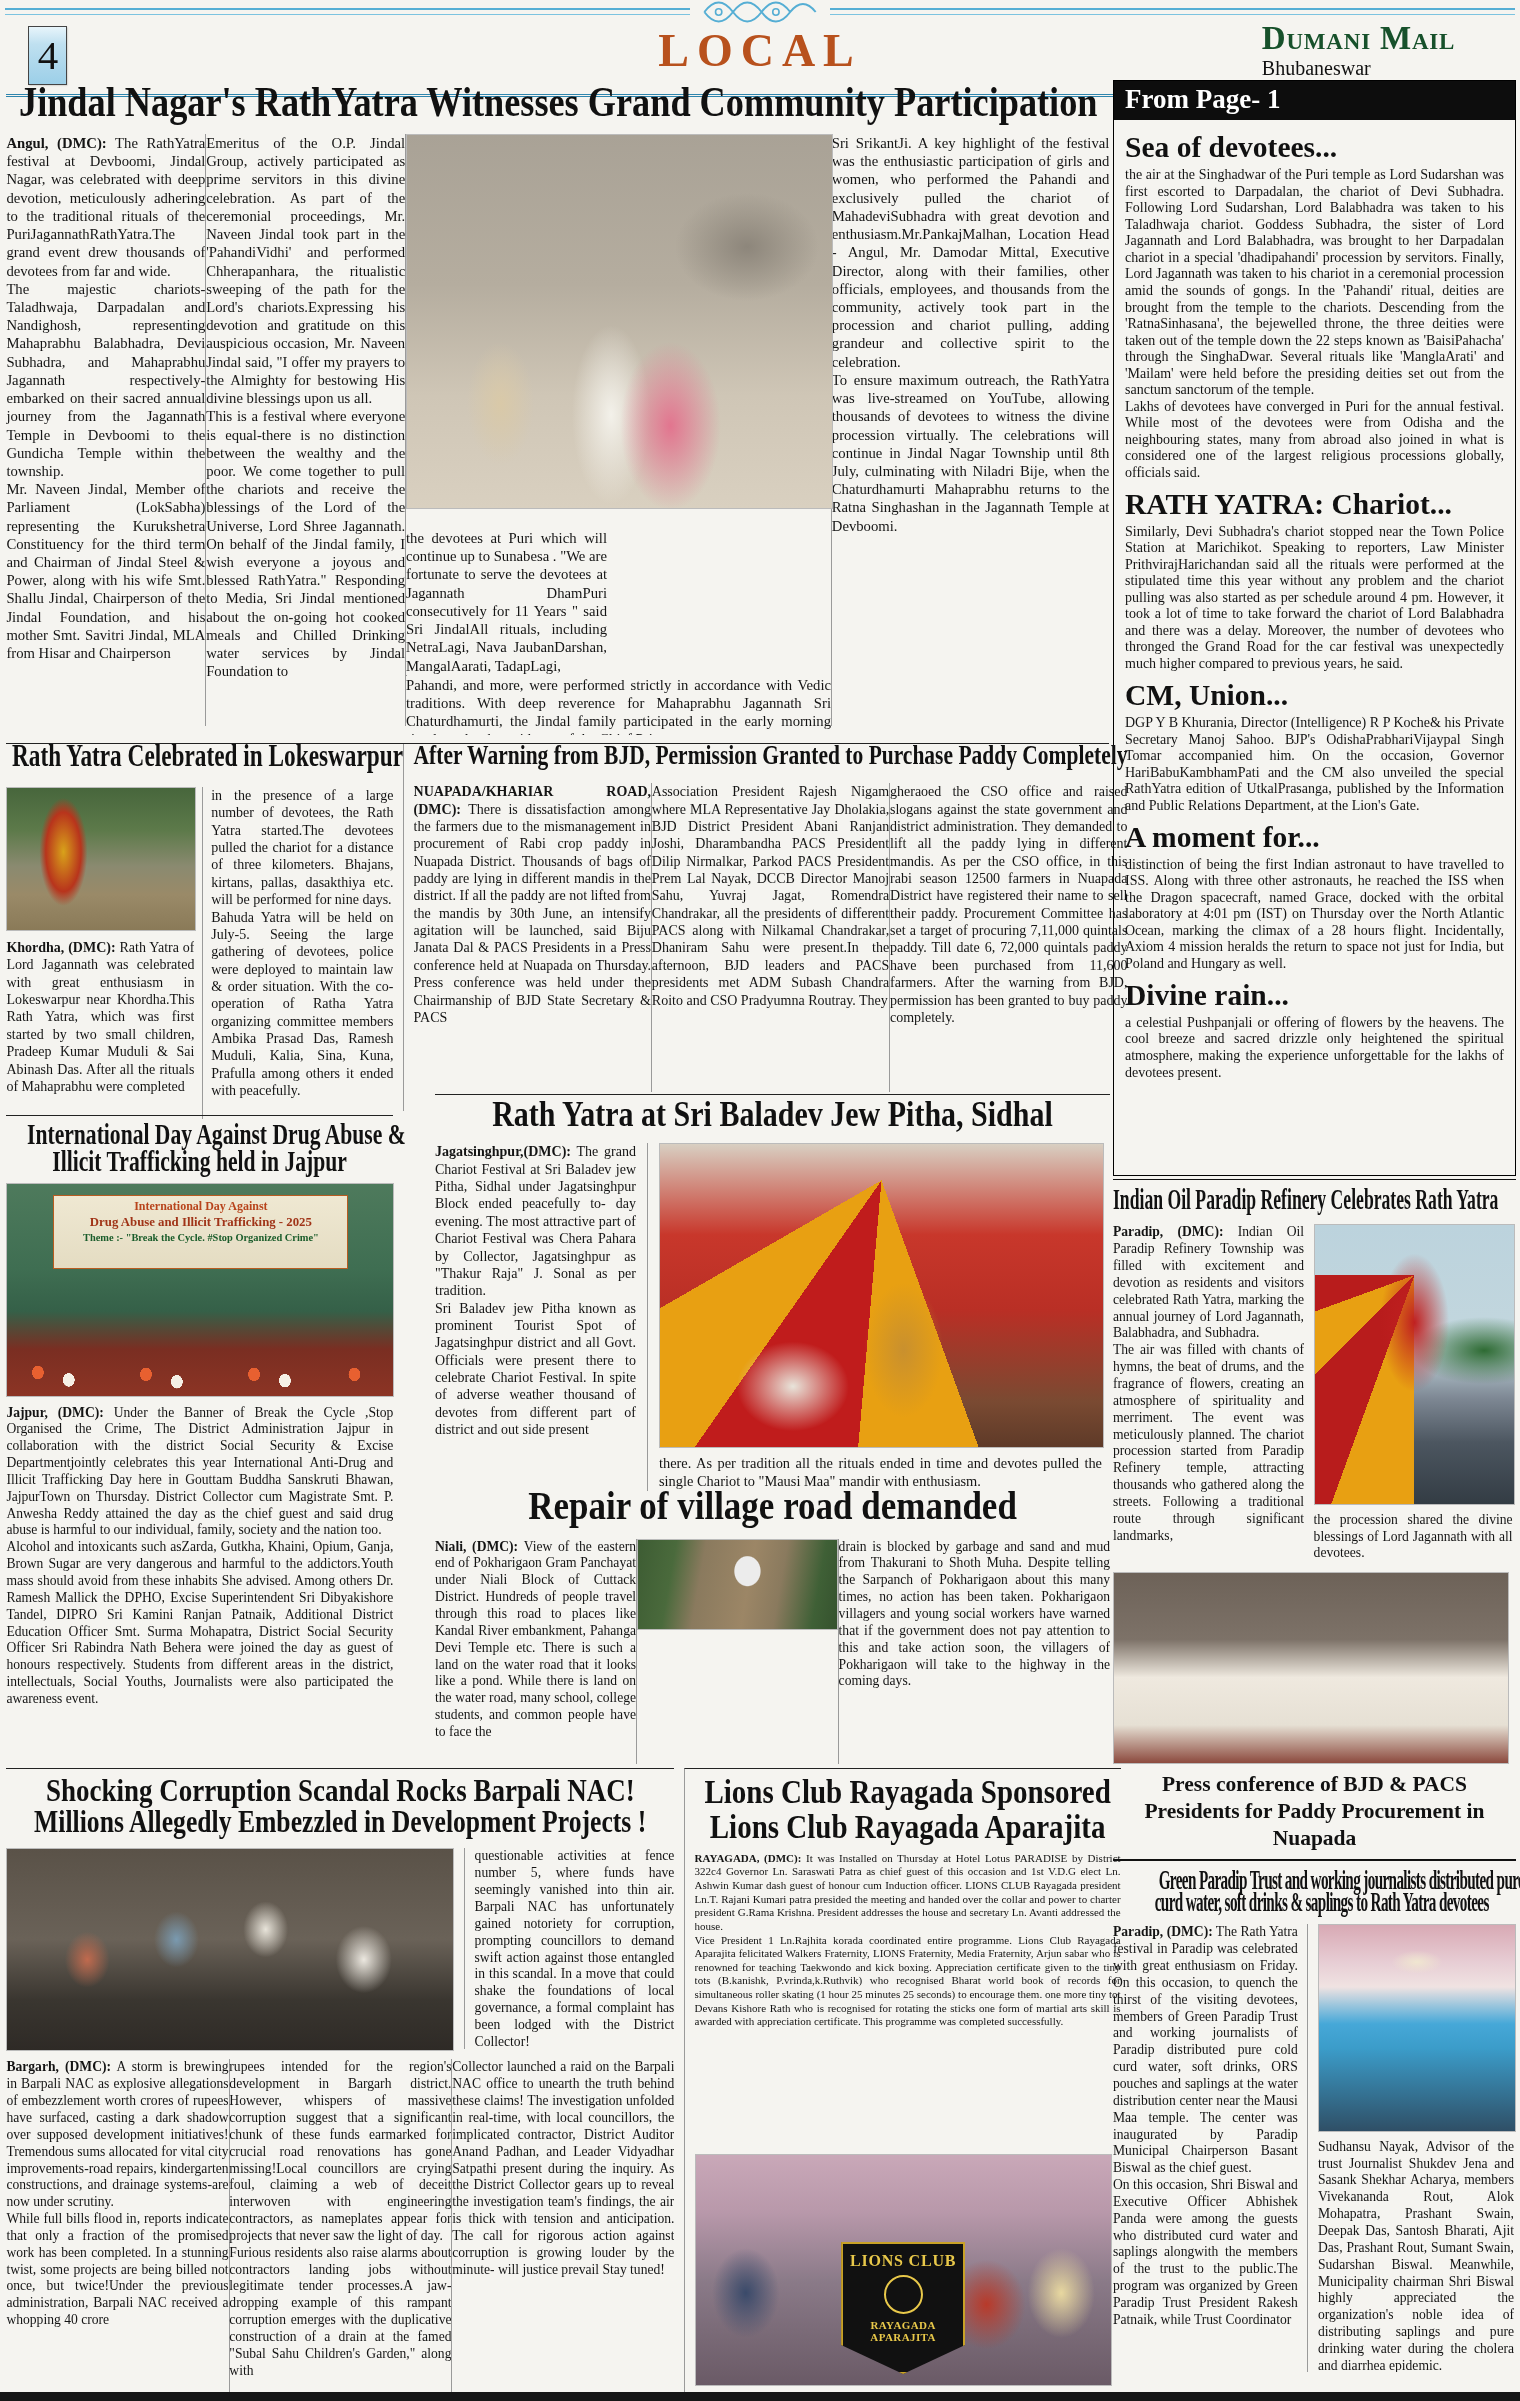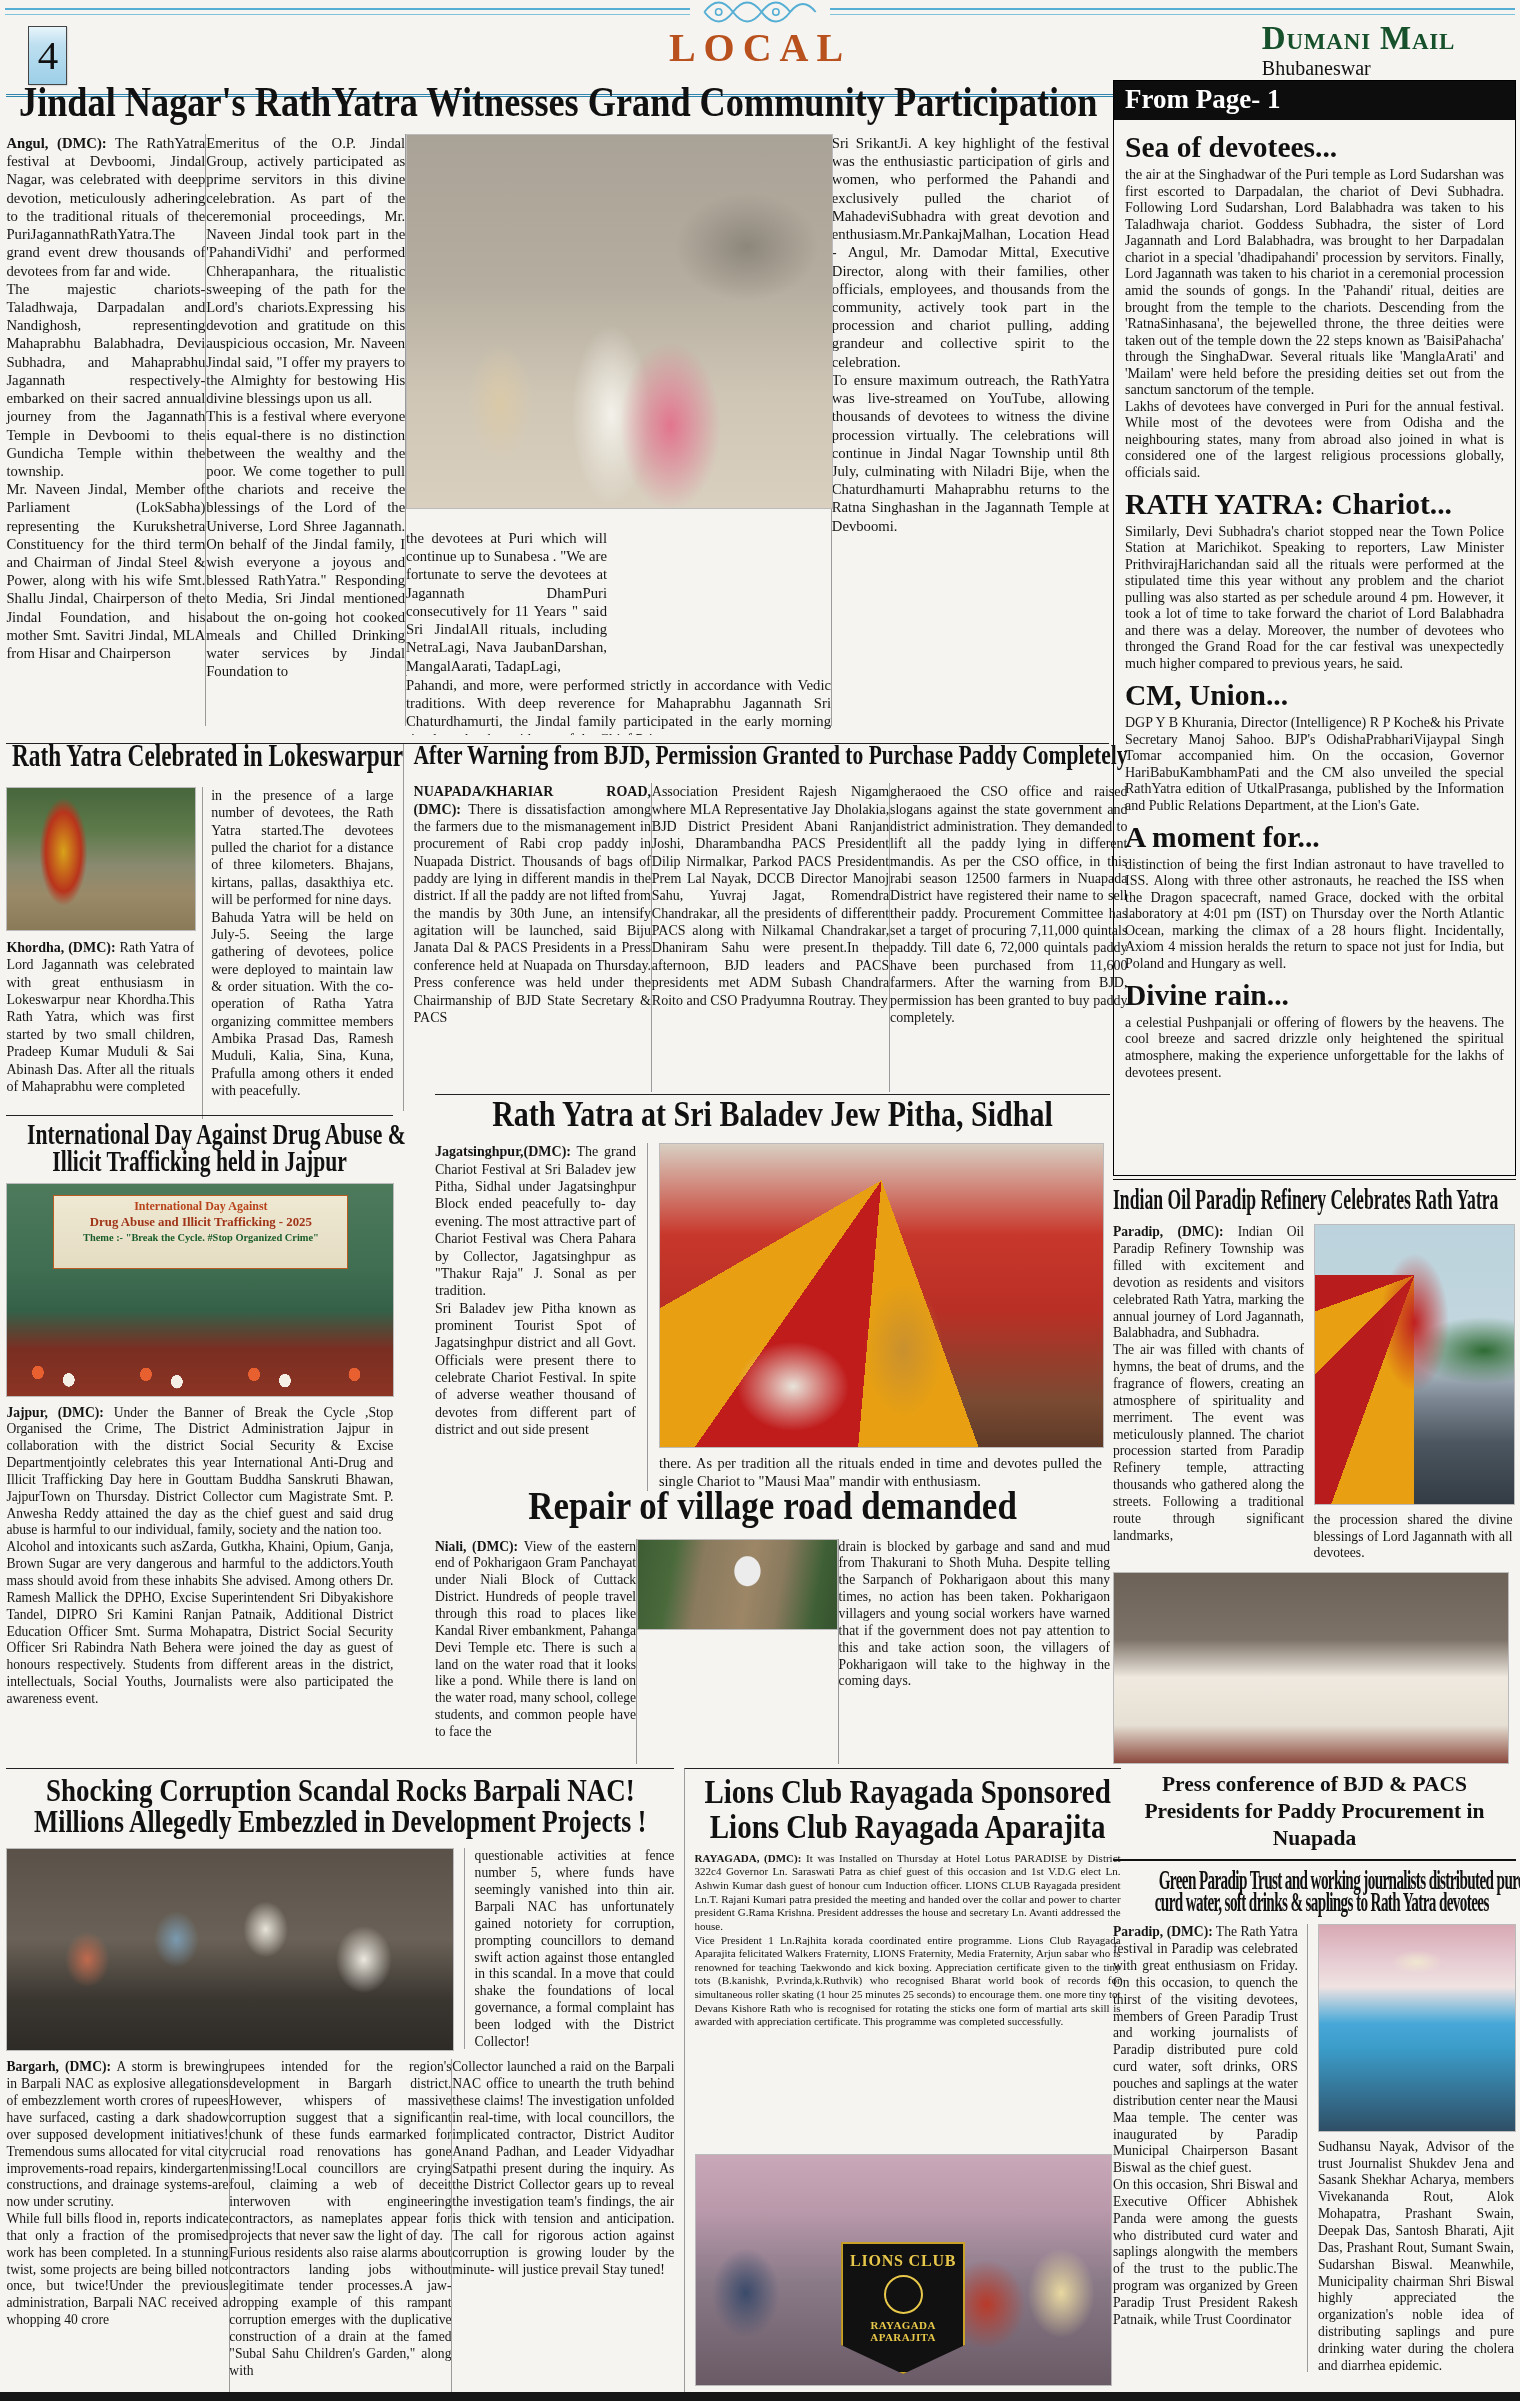--- a/index.html
+++ b/index.html
@@ -3,21 +3,21 @@
 <meta charset="utf-8">
 <style>
   html,body{margin:0;padding:0;background:#e9e8e4;}
   #page{position:relative;width:1520px;height:2401px;background:#f5f4f0;font-family:"Liberation Serif",serif;color:#111;overflow:hidden;margin:0 auto;}
   
   #top-rule{position:absolute;top:8px;left:4.8px;right:4.8px;border-top:2.4px solid #55aed4;}
   #top-rule2{position:absolute;top:13.6px;left:4.8px;right:4.8px;border-top:1.6px solid #7cc3e0;}
   #ornament{position:absolute;top:0px;left:50%;transform:translateX(-50%);background:#f5f4f0;padding:0 8px;}
   #header{position:absolute;top:21px;left:6.4px;right:6.4px;height:73px;border-bottom:3.2px double #2e85ad;}
   #page-num-box{position:absolute;left:22px;top:4.8px;width:37px;height:57px;border:0.8px solid #444;background:linear-gradient(180deg,#e8f5fb 0%,#bfe0f0 30%,#9ccfe8 100%);box-shadow:0.8px 0.8px 1.6px rgba(0,0,0,.25);text-align:center;font-size:41px;line-height:57px;font-family:"Liberation Serif",serif;}
-  #local-title{position:absolute;left:0;right:0;top:3.2px;text-align:center;font-size:40px;font-weight:700;letter-spacing:8px;color:#b8511d;}
+  #local-title{position:absolute;left:0;right:0;top:3.2px;text-align:center;font-size:46px;font-weight:700;letter-spacing:8px;color:#b8511d;}
   #masthead{position:absolute;right:12.8px;top:0px;text-align:left;width:239px;}
   #masthead .paper{font-variant:small-caps;font-weight:700;font-size:33px;color:#17512b;letter-spacing:0.8px;line-height:1.05;}
   #masthead .city{font-size:20px;line-height:1.2;}
   #masthead .date{font-size:17.5px;font-weight:700;line-height:1.25;}
   
   h1,h2,h3{margin:0;font-weight:700;}
   .hl{text-align:center;}
   .hl .sq{display:inline-block;white-space:nowrap;}
   .body-text{white-space:pre-line;text-align:justify;font-size:14.7px;line-height:1.24;margin:0;overflow:hidden;}
   .dateline{font-weight:700;}

